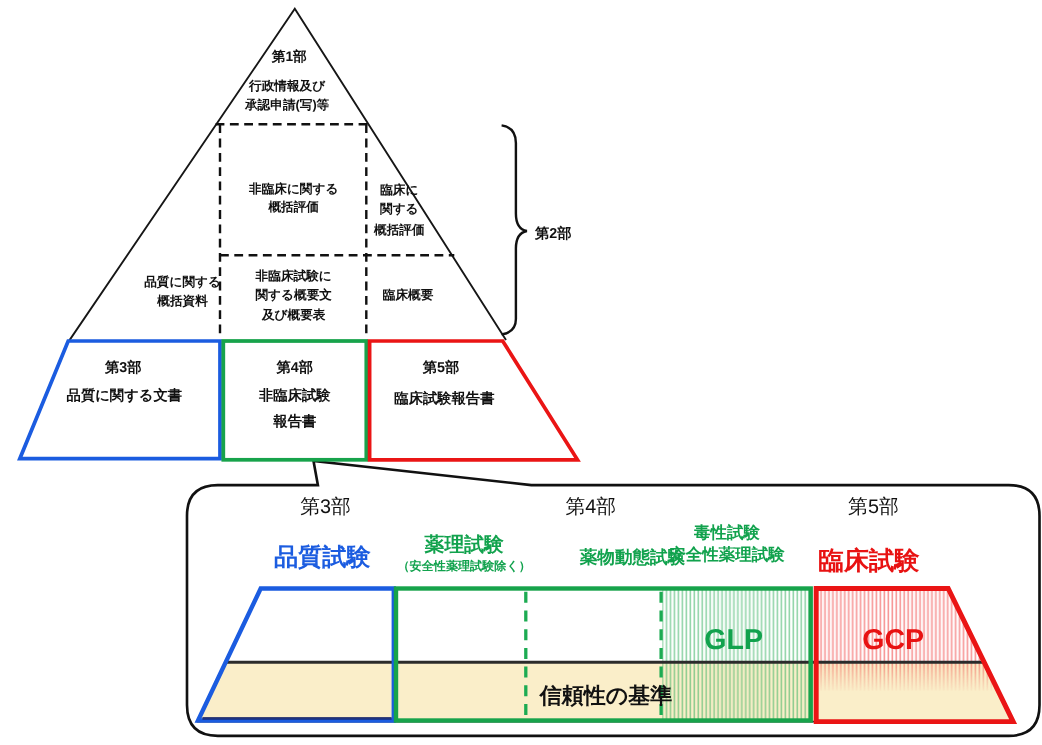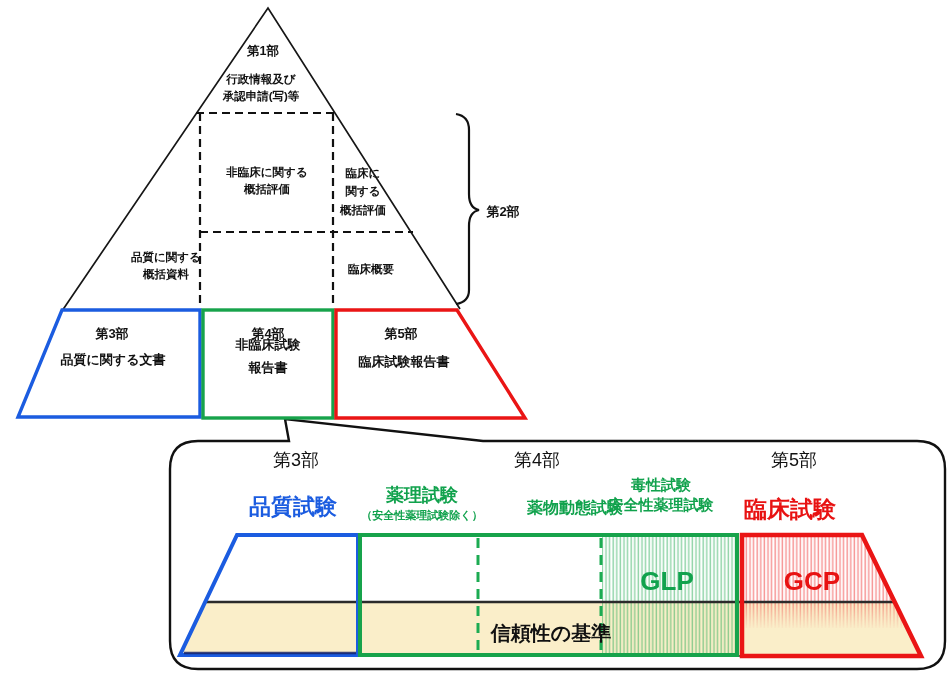--- a/index.html
+++ b/index.html
@@ -74,27 +74,30 @@
   <div class="t" style="left:263px;top:42px;font-size:12.5px;">第1部</div>
   <div class="t sm" style="left:261px;top:71px;">行政情報及び
 承認申請(写)等</div>
   <div class="t sm" style="left:267px;top:164px;">非臨床に関する
 概括評価</div>
   <div class="t sm" style="left:363px;top:164px;line-height:1.6;">臨床に
 関する
 概括評価</div>
   <div class="t sm" style="left:166px;top:249px;">品質に関する
 概括資料</div>
+  <div class="t sm" style="left:267px;top:244px;">非臨床試験に
+関する概要文
+及び概要表</div>
   <div class="t sm" style="left:371px;top:261px;">臨床概要</div>
   <div class="t" style="left:503px;top:202px;font-size:13px;">第2部</div>
 
   <div class="t box" style="left:112px;top:324px;">第3部</div>
   <div class="t box" style="left:113px;top:350px;">品質に関する文書</div>
   <div class="t box" style="left:268px;top:324px;">第4部</div>
-  <div class="t box" style="left:268px;top:334px;line-height:1.75;">非臨床試験
+  <div class="t box" style="left:268px;top:349px;line-height:1.75;">非臨床試験
 報告書</div>
   <div class="t box" style="left:401px;top:324px;">第5部</div>
   <div class="t box" style="left:404px;top:352px;">臨床試験報告書</div>
 
   <div class="t hdr" style="left:296px;top:450px;">第3部</div>
   <div class="t hdr" style="left:537px;top:450px;">第4部</div>
   <div class="t hdr" style="left:794px;top:450px;">第5部</div>
 
   <div class="t blue" style="left:293px;top:490px;font-size:22px;">品質試験</div>
   <div class="t green" style="left:422px;top:486px;font-size:18px;line-height:1.1;">薬理試験</div>

